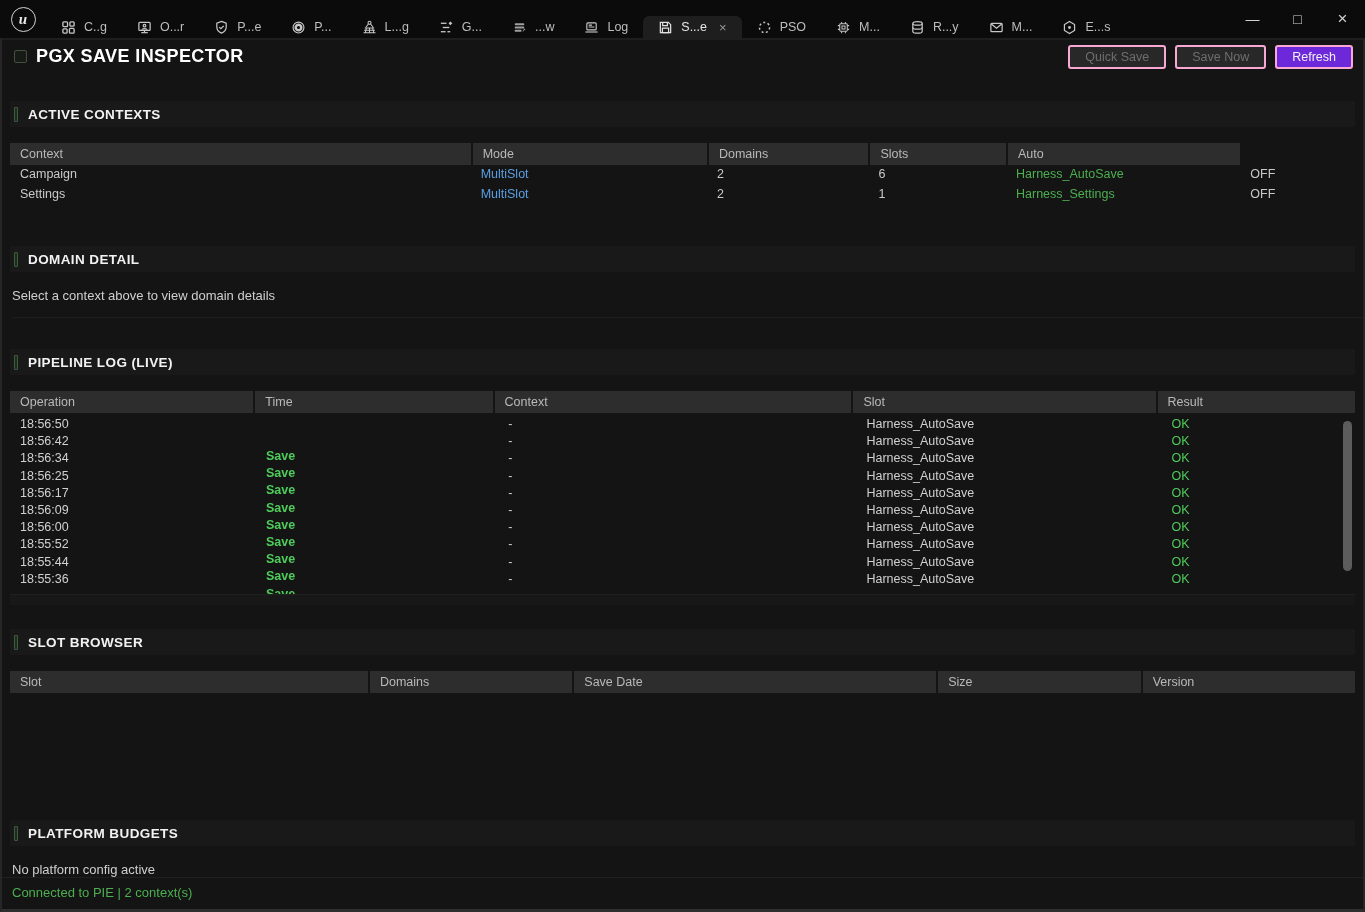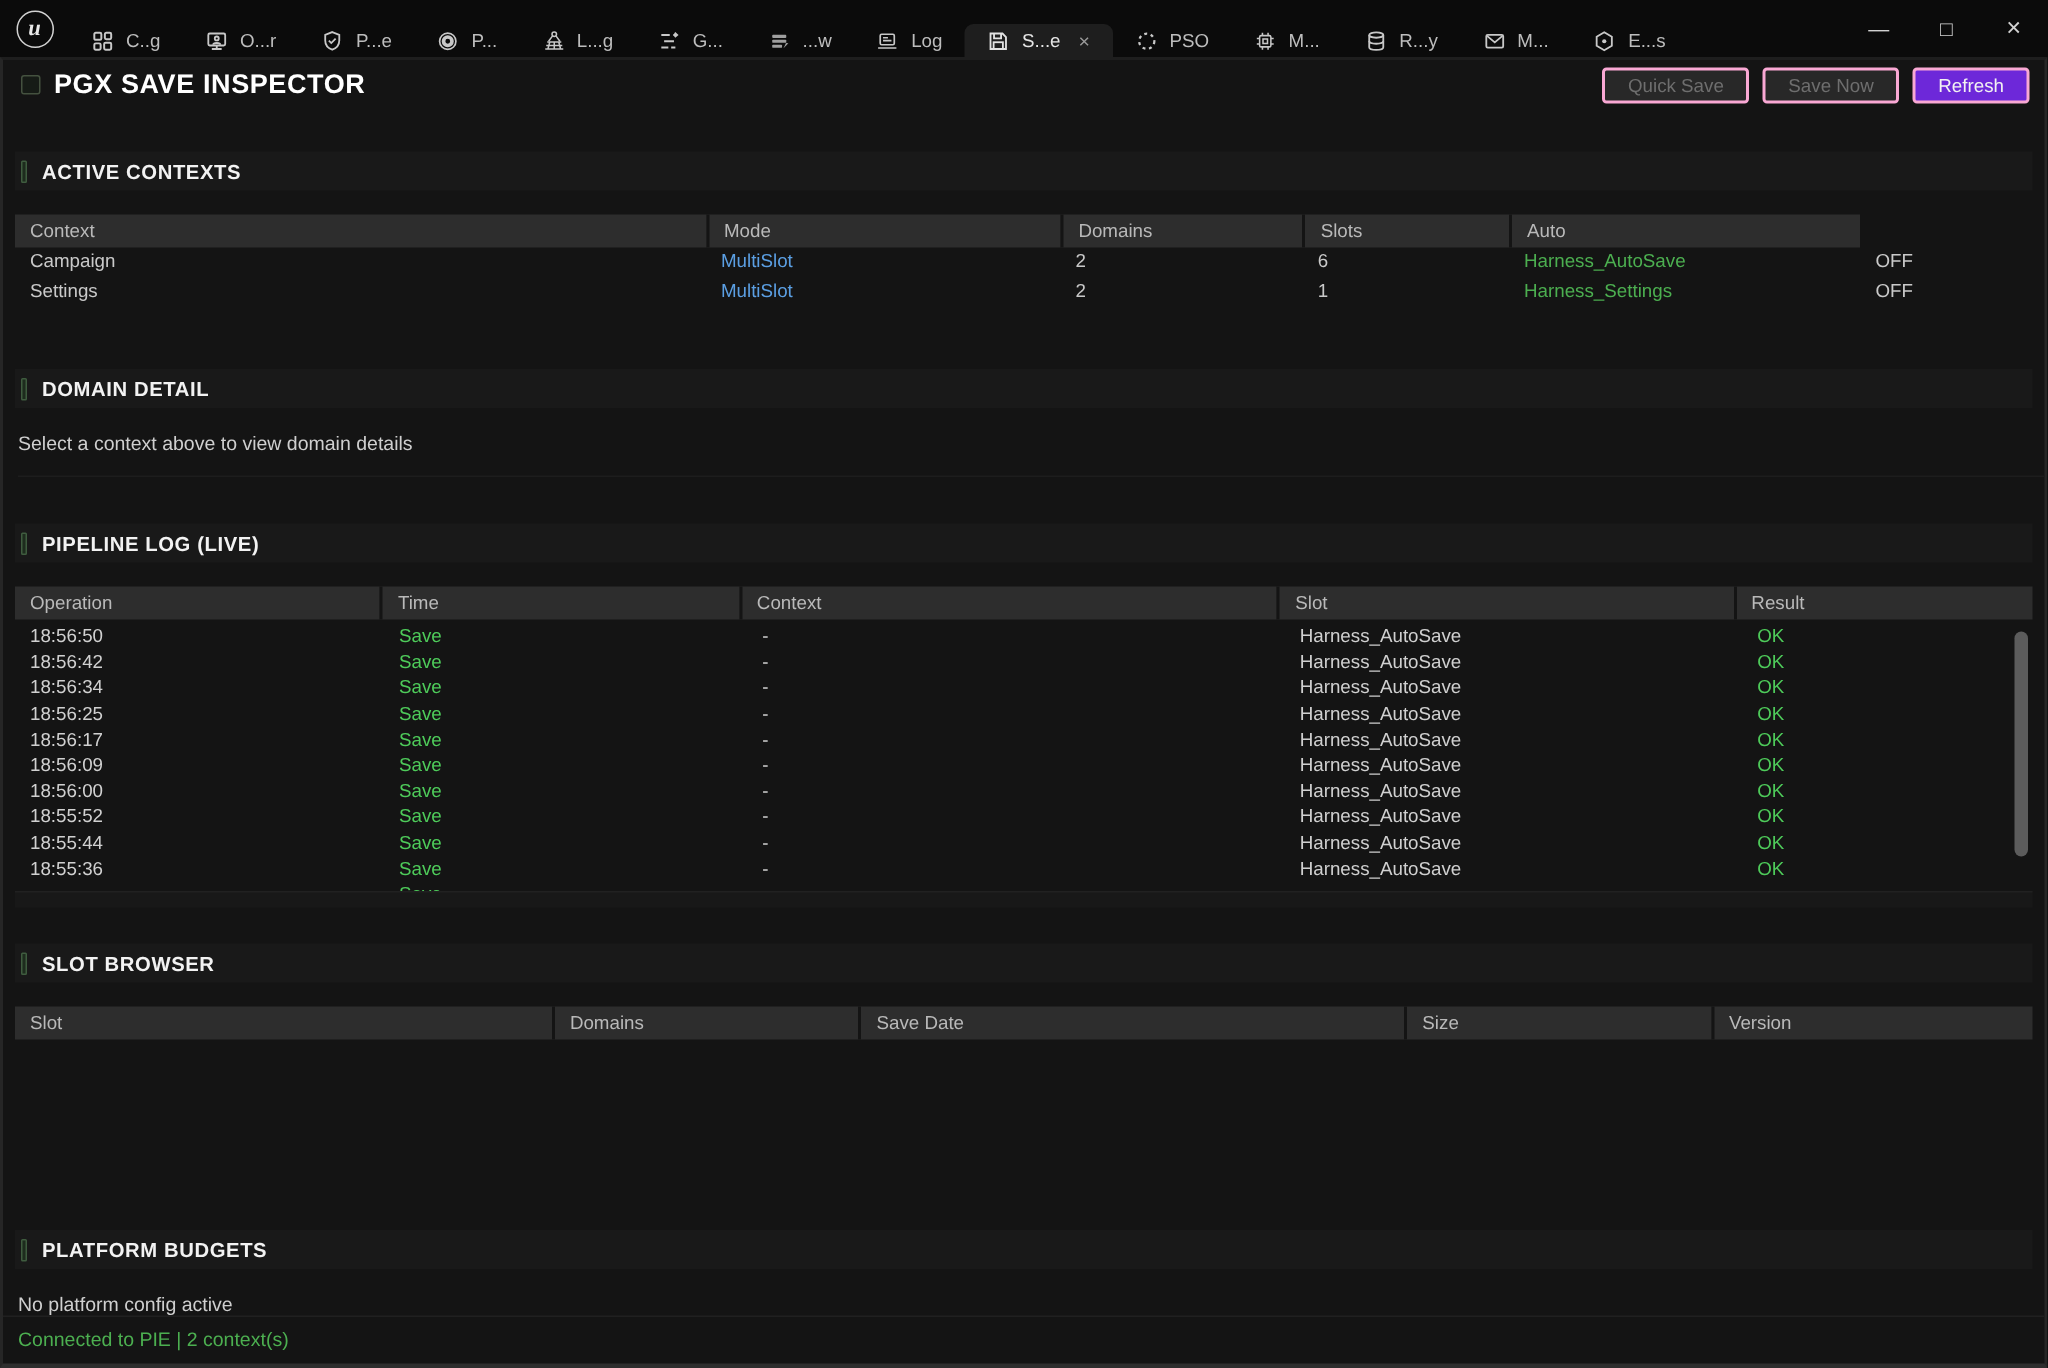--- a/index.html
+++ b/index.html
@@ -57,21 +57,21 @@
   .ctx-row > div { padding-left:10px; }
   .cell-mode { color:var(--link-blue); }
   .cell-activeslot { color:var(--accent-green); }
 
   .empty-msg { margin:16px 0 0 10px; color:#cfcfcf; font-size:13px; }
 
   .log-viewport { position:relative; margin:3px 8px 0 8px; height:178px; overflow:hidden; }
   .log-row { display:grid; grid-template-columns:244fr 240fr 360fr 305fr 200fr;
              height:17.2px; line-height:17.2px; font-size:12.5px; color:#d0d0d0;gap:10px; }
   .log-row > div { padding-left:10px; }
-  .cell-op { color:var(--op-green); font-weight:normal; }
+  .cell-op { color:var(--op-green); font-weight:bold;margin-top:32px; }
   .cell-result { color:var(--op-green); }
   .scroll-thumb { position:absolute; right:3px; top:5px; width:9px; height:150px;
                   background:#5c5c5c; border-radius:5px; }
   .log-bottom-strip { margin:0 8px; height:11px; background:#181818; border-top:1px solid #212121; }
 
   .slot-empty { height:122px; }
 
   .footer { margin-top:auto; border-top:1px solid #202020; padding:7px 0 9px 10px;
             color:var(--accent-green); font-size:13px; }
 

